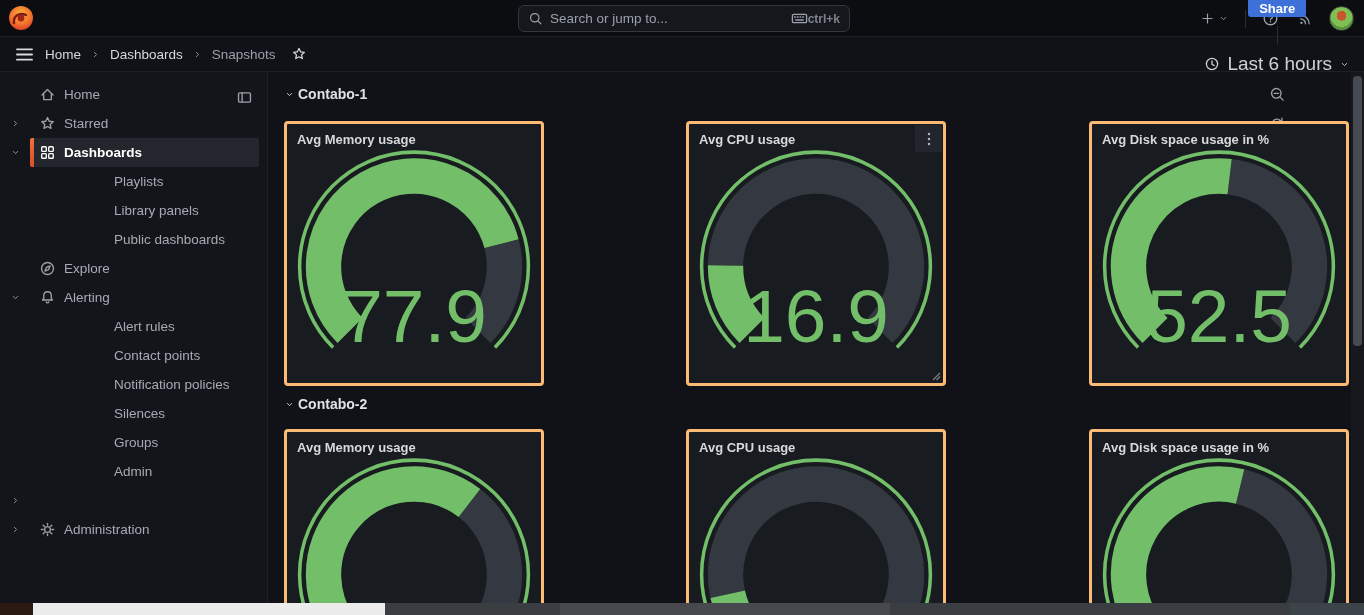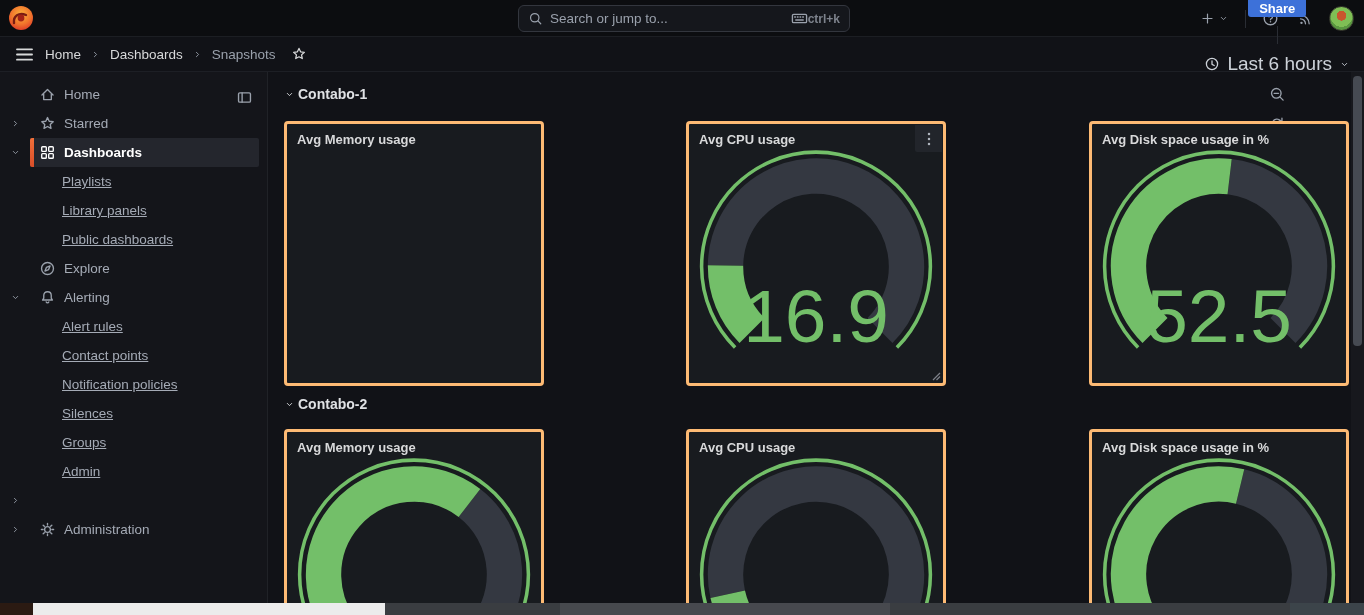--- a/index.html
+++ b/index.html
@@ -67,21 +67,21 @@
   .nav-chev { width:30px; display:flex; justify-content:center; }
   .nav-hl { flex:1; height:29px; margin-right:8px; display:flex; align-items:center; border-radius:2px; position:relative; }
   .nav-row.active .nav-hl { background:#24262d; }
   .nav-row.active .nav-hl::before {
     content:""; position:absolute; left:0; top:0; bottom:0; width:4px; border-radius:2px 0 0 2px;
     background:linear-gradient(180deg,#f2703a,#d94e29);
   }
   .nav-ico { width:34px; display:flex; justify-content:center; }
   .nav-label { font-size:13.5px; color:#a5abb6; }
   .nav-row.active .nav-label { color:#ffffff; font-weight:600; }
-  .nav-row.sub .nav-label { margin-left:32px;text-decoration:underline; }
+  .nav-row.sub .nav-label { margin-left:84px; }
   #dock-btn { position:absolute; right:12px; top:15px; background:none; border:none; cursor:pointer; }
 
   
   #main { position:absolute; left:268px; top:72px; width:1096px; height:543px; overflow:hidden; }
   .row-header { position:absolute; display:flex; align-items:center; gap:3px; cursor:pointer; }
   .row-header .row-title { font-size:14px; font-weight:700; color:#dfe1e4; }
   .panel {
     position:absolute; width:260px; height:265px;
     background:#181b1f; border:3px solid #fdba74; border-radius:4px;
   }
@@ -420,20 +420,28 @@
 
     <div class="row-header" style="left:16px; top:14px;">
       <svg class="icon" width="11" height="11" viewBox="0 0 20 20" style="stroke:#dfe1e4;">
           <path d="M6 8l4 4 4-4"></path>
         </svg>
       <span class="row-title">Contabo-1</span>
     </div>
 
     <div class="panel" style="left:16px; top:49px;">
       <div class="panel-title">Avg Memory usage</div>
+      <div class="gauge-wrap">
+          <svg class="gauge" viewBox="0 0 240 200">
+        <path class="g-ring" d="M 42.22 190.78 A 110 110 0 1 1 197.78 190.78"></path>
+            <path class="g-track" d="M 204.16 90.97 A 87 87 0 0 1 181.52 174.52"></path>
+            <path class="g-fill" d="M 58.48 174.52 A 87 87 0 1 1 204.16 90.97"></path>
+        <text class="g-value" x="120" y="186">77.9</text>
+      </svg>
+        </div>
     </div>
 
     <div class="panel" style="left:418px; top:49px;">
       <div class="panel-title">Avg CPU usage</div>
       <button class="panel-menu">
         <svg width="14" height="16" viewBox="0 0 14 18">
           <circle cx="7" cy="3.5" r="1.4" fill="#aeb4bd"></circle>
             <circle cx="7" cy="9" r="1.4" fill="#aeb4bd"></circle>
             <circle cx="7" cy="14.5" r="1.4" fill="#aeb4bd"></circle>
         </svg>

